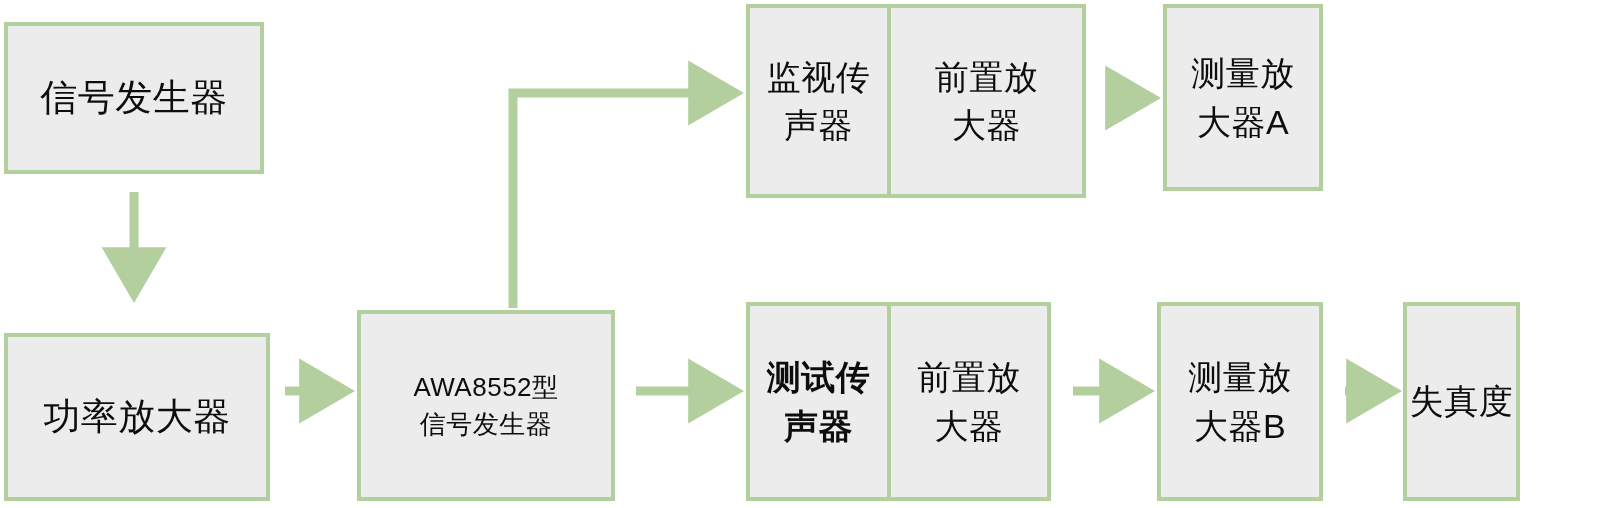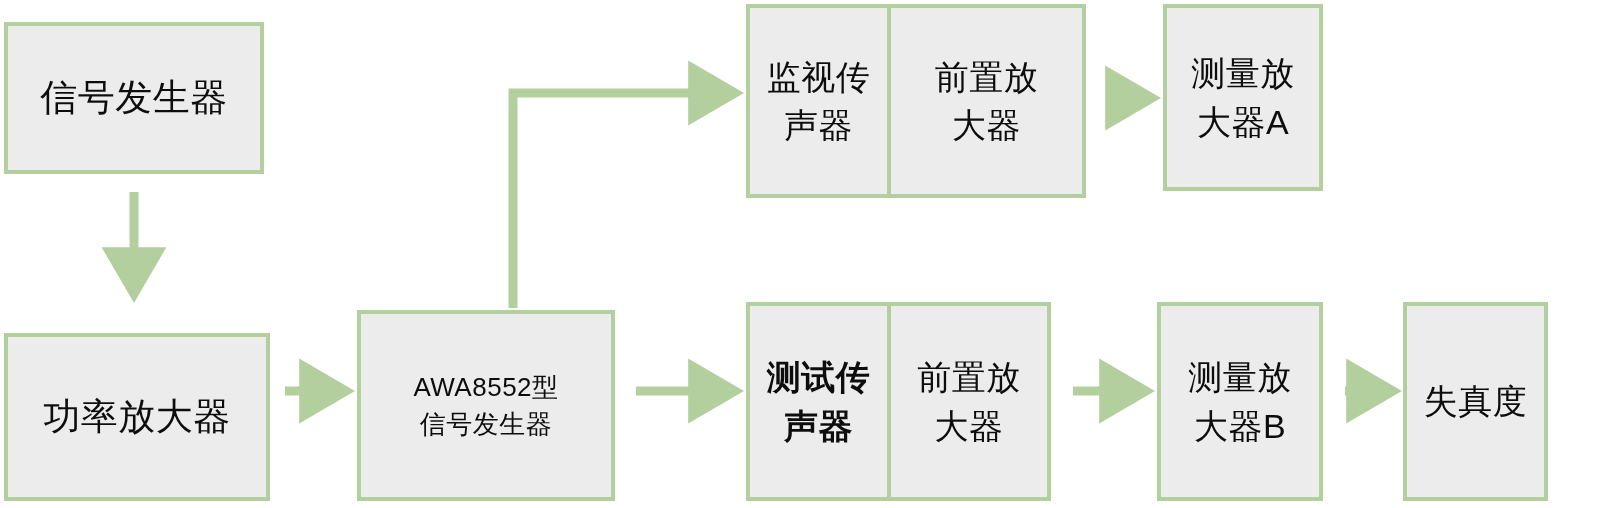--- a/index.html
+++ b/index.html
@@ -129,17 +129,17 @@
   <div class="node f-sm pair-right" style="left:889px; top:302px; width:162px; height:199px;">
     <span class="ln">前置放</span>
     <span class="ln">大器</span>
   </div>
 
   <div class="node f-sm" style="left:1157px; top:302px; width:166px; height:199px;">
     <span class="ln">测量放</span>
     <span class="ln">大器B</span>
   </div>
 
-  <div class="node f-sm" style="left:1403px; top:302px; width:145px; height:199px;">
+  <div class="node f-sm" style="left:1403px; top:302px; width:117px; height:199px;">
     <span class="ln">失真度</span>
   </div>
 
 </div>
 
 </body></html>

